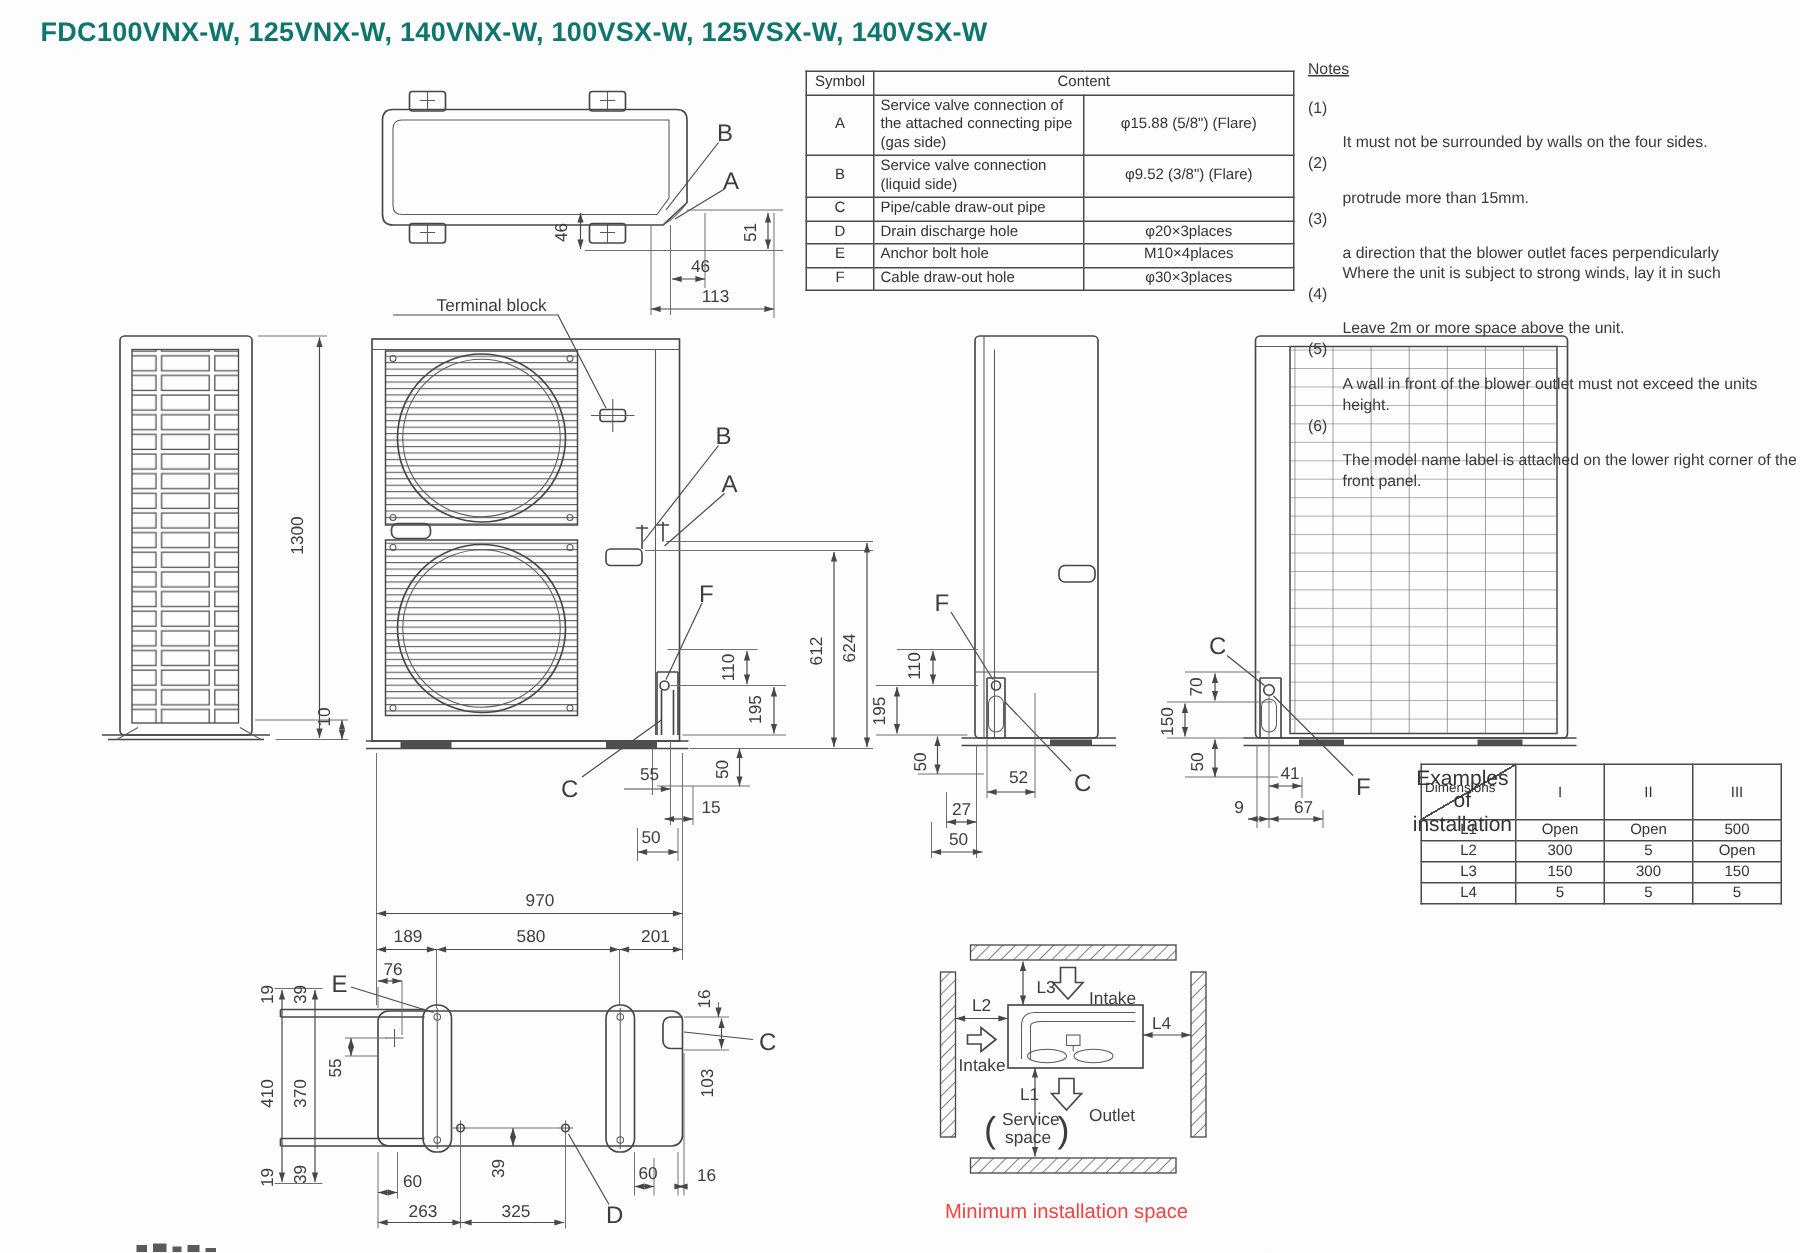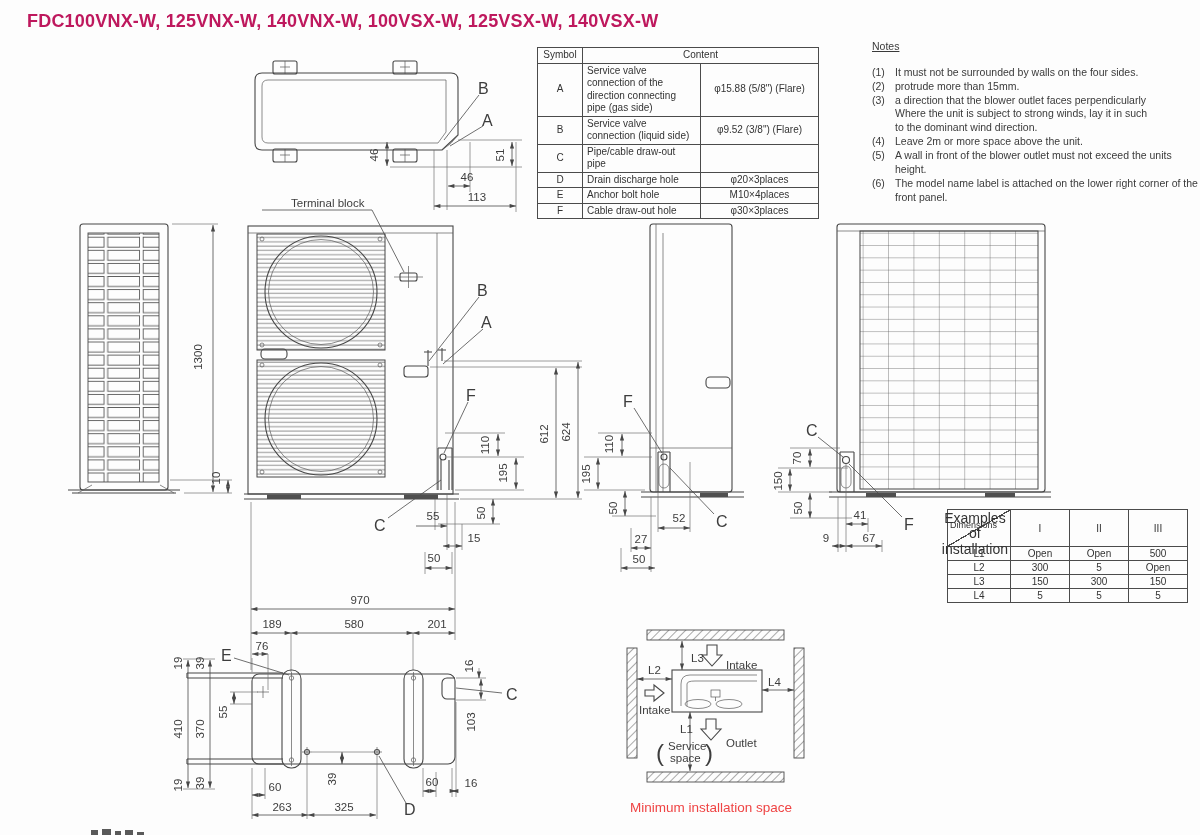--- a/index.html
+++ b/index.html
@@ -9,36 +9,36 @@
   .ol{stroke:#474747;stroke-width:1.1;fill:none;}
   .tl{stroke:#5a5a5a;stroke-width:0.7;fill:none;}
   .el{stroke:#6b6b6b;stroke-width:0.65;fill:none;}
   .dl{stroke:#4a4a4a;stroke-width:0.8;fill:none;}
   .ld{stroke:#4a4a4a;stroke-width:0.8;fill:none;}
   .dt{font-size:11.5px;fill:#3d3d3d;}
   .ct{font-size:16px;fill:#3d3d3d;}
   .lt{font-size:11.5px;fill:#3d3d3d;}
   .ft{fill:#4f4f4f;stroke:none;}
   .page-title{position:absolute;left:27px;top:11px;font-size:18px;font-weight:bold;
-              color:#be185d;letter-spacing:0.2px;}
+              color:#0f766e;letter-spacing:0.2px;}
   table{border-collapse:collapse;}
-  .sym-table{position:absolute;left:537px;top:47px;width:282px;font-size:10px;color:#333;
+  .sym-table{position:absolute;left:537px;top:47px;width:326px;font-size:10px;color:#333;
              table-layout:fixed;}
   .sym-table th,.sym-table td{border:1px solid #4b4b4b;padding:1px 4px;font-weight:normal;
              line-height:1.25;}
   .sym-table .c-sym{width:36px;text-align:center;}
   .sym-table .c-cont{width:160px;text-align:left;}
   .sym-table .c-spec{width:112px;text-align:center;}
   .sym-table th{text-align:center;}
   .notes{position:absolute;left:872px;top:40px;width:326px;font-size:10.5px;color:#3a3a3a;
          line-height:1.32;}
   .notes .nh{margin:0 0 12px 0;text-decoration:underline;}
   .note-item{display:flex;}
   .note-num{width:23px;flex:0 0 auto;}
-  .note-lines{flex:1;}
+  .note-lines{flex:1;margin-top:23px;}
   .inst-table{position:absolute;left:947px;top:509px;font-size:10px;color:#333;table-layout:fixed;}
   .inst-table td{border:1px solid #4b4b4b;text-align:center;padding:1px 2px;}
   .inst-table .c-lab{width:58px;}
   .inst-table .c-v{width:54px;}
   .inst-table .hdr{height:36px;padding:0;}
   .corner{position:relative;width:100%;height:36px;
     background:linear-gradient(to bottom right,transparent calc(50% - 0.6px),#4b4b4b calc(50% - 0.6px),#4b4b4b calc(50% + 0.6px),transparent calc(50% + 0.6px));}
   .c-top{position:absolute;right:2px;top:1px;font-size:14px;line-height:1.1;text-align:center;}
   .c-bot{position:absolute;left:2px;bottom:16px;font-size:9px;}
   .mis-caption{position:absolute;left:630px;top:800px;font-size:13.5px;color:#ef4444;}
@@ -365,21 +365,21 @@
   </svg>
 
   <table class="sym-table">
     <tbody>
         <tr>
       <th class="c-sym">Symbol</th>
       <th colspan="2">Content</th>
     </tr>
     <tr>
       <td class="c-sym">A</td>
-      <td class="c-cont">Service valve connection of the direction connecting pipe (gas side)</td>
+      <td class="c-cont">Service valve connection of the attached connecting pipe (gas side)</td>
       <td class="c-spec">φ15.88 (5/8") (Flare)</td>
     </tr>
     <tr>
       <td class="c-sym">B</td>
       <td class="c-cont">Service valve connection (liquid side)</td>
       <td class="c-spec">φ9.52 (3/8") (Flare)</td>
     </tr>
     <tr>
       <td class="c-sym">C</td>
       <td class="c-cont">Pipe/cable draw-out pipe</td>
@@ -413,21 +413,20 @@
       <span class="note-num">(2)</span>
       <span class="note-lines">
         <div>protrude more than 15mm.</div>
       </span>
     </div>
     <div class="note-item">
       <span class="note-num">(3)</span>
       <span class="note-lines">
         <div>a direction that the blower outlet faces perpendicularly</div>
         <div>Where the unit is subject to strong winds, lay it in such</div>
-        <div>to the dominant wind direction.</div>
       </span>
     </div>
     <div class="note-item">
       <span class="note-num">(4)</span>
       <span class="note-lines"><span>Leave 2m or more space above the unit.</span></span>
     </div>
     <div class="note-item">
       <span class="note-num">(5)</span>
       <span class="note-lines"><span>A wall in front of the blower outlet must not exceed the units height.</span></span>
     </div>

